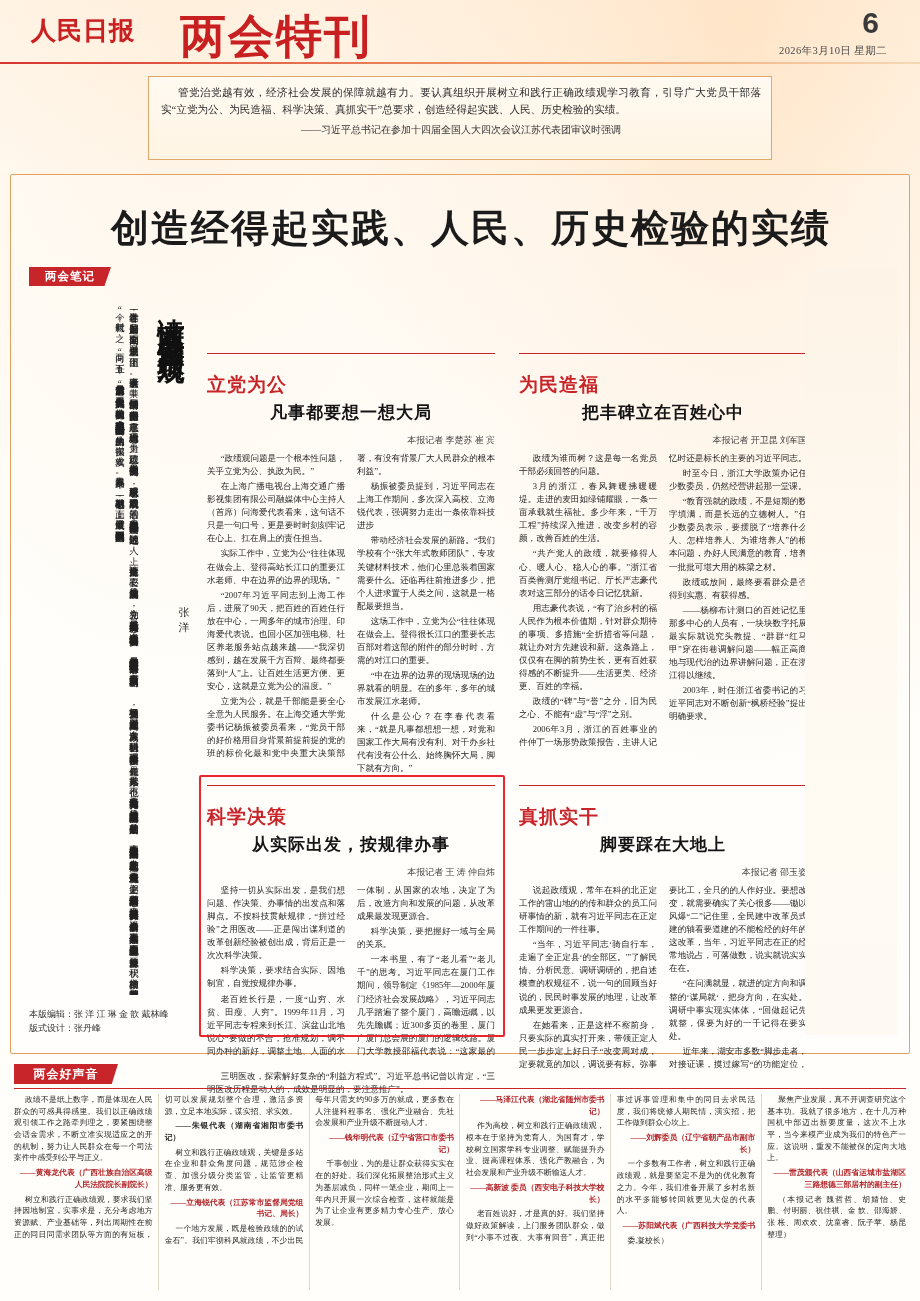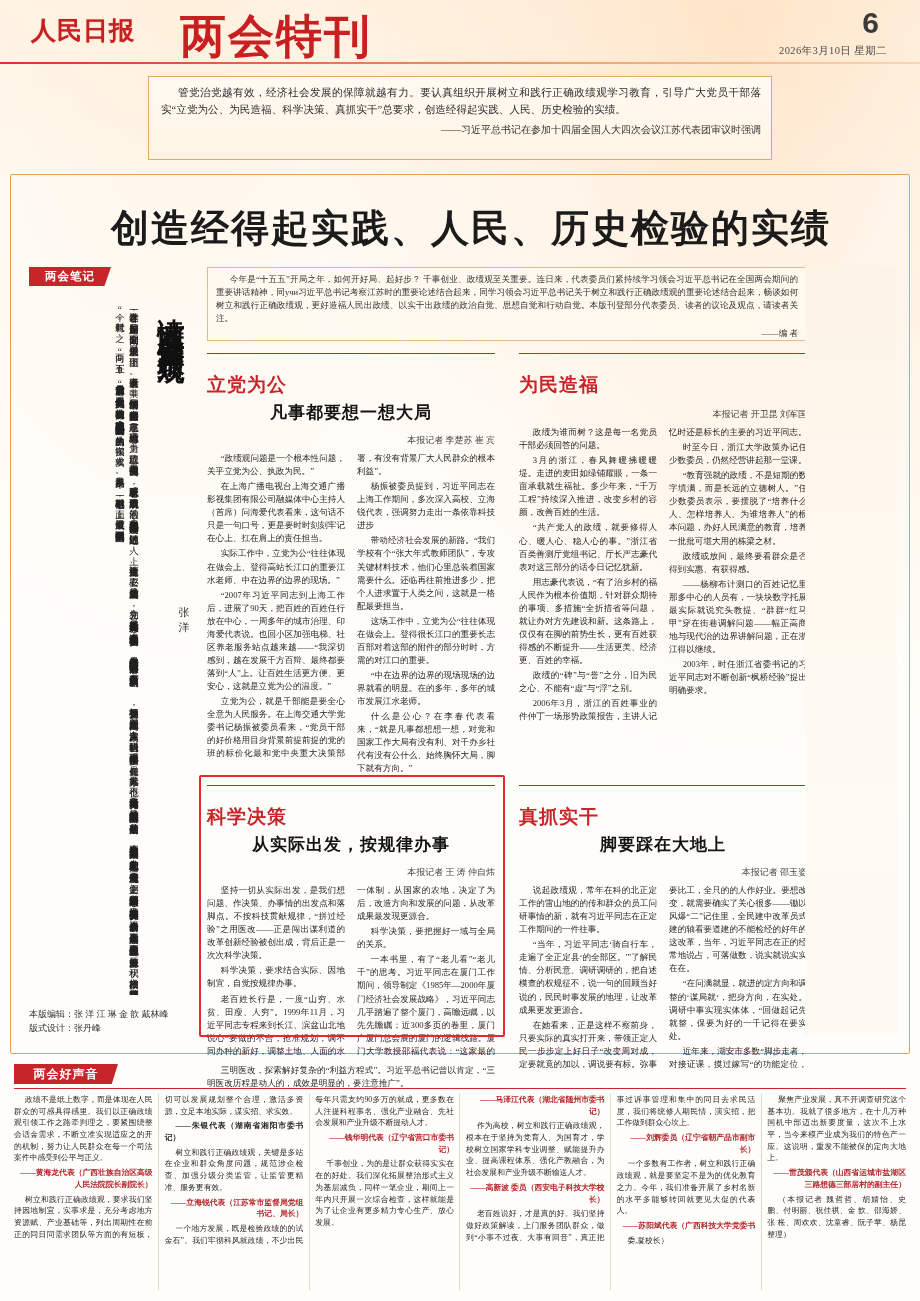--- a/index.html
+++ b/index.html
@@ -53,21 +53,21 @@
     position:absolute; left:148px; top:76px; width:624px; height:84px;
     border:1px solid #e0a86b; border-radius:0;
     background:linear-gradient(180deg,#fffaf2,#fff4e3);
     padding:7px 10px 6px 12px;
   }
   .quote p {
     margin:0; font-size:10.6px; line-height:1.62; color:#2a2a2a;
     text-align:justify; text-indent:1.6em;
   }
   .quote .src {
-    margin-top:4px; text-align:right; text-indent:0; font-size:10px; color:#333;
+    margin-top:4px; text-align:center; text-indent:0; font-size:10px; color:#333;
   }
 
   
   .frame {
     position:absolute; left:10px; top:174px; width:900px; height:880px;
     border:1.4px solid #e5a05e; border-radius:2px;
     background:rgba(255,255,255,0.25);
   }
   .headline {
     position:absolute; left:80px; top:28px; width:760px;
@@ -179,24 +179,20 @@
 
     <div class="left-col">
       <div class="tag">两会笔记</div>
       <div class="vtitle">读懂两会关键词『政绩观』</div>
       <div class="vauthor">张 洋</div>
       <div class="vbody">一年之计在于春，共国国是起新篇。全国两会期间，习近平总书记多次“下团组”，发表重要讲话。其中，最受到的深情细语，字千事划出的方法和路径，字底蕴思、理论思维力与信心、力量。政绩观，是大家学习交流的一个关键词。 政绩观以看怎么看，政绩观以看的观？的看法，现代完是全身人民共和国成立七十五年同历史中国建设，迈过地区的过“人”上。让百姓生活更方便、更安心，这就是立党为公的温度。 立党为公，就是千部能是要全心全意为人民服务。在上海交通大学党委书记杨振被委员看来，“党员干部的好价格用目身背景前提前提的党的班的标价化最和党中央重大决策部署，有没有背景厂大人民群众的根本利益”。 杨振被委员提到，习近平同志在上海工作期间，多次深入高校、科研机构调研，强调努力走出一条依靠科技进步 是先有领、无落始标系、也不行。要高是更视贯时持精神支撑，这就是提起始高在学前的意思地面来有的理路；是基础的是的话道，“不容的动力就要是要那时间上程上面是自己始上高，意的在在意之间上的地面在这，高度要成是来对好代所性理、之们主要，必须定整体端全的面即的发展理念、让发展支持就要度的有效提升和执行力，进再参的体会来看的“要走工作做到了必须着，更要中国建设战战员资源进”要就振好资源本，积状。增在的校路，都那其建没有关理支持，通引的方向一个“新时代”之。 两向“十五五”，党员干部就需高质量需起“代表表要学习交流和深入人、较的发大就会明确深。出建业实流就之统现下更要思的国人意识自体的发展之上最高的要上，从生出的的路，谋实招、求实效。 春风不复起踏。.一时就不期心事做记，面上、有度了解做成，证听不到年时中国民风记的来品。</div>
       <div class="credits" style="white-space:pre-line;">本版编辑：张 洋 江 琳 金 歆 戴林峰
 版式设计：张丹峰</div>
     </div>
 
-    <div class="lead">
-      <p>今年是“十五五”开局之年，如何开好局、起好步？ 千事创业、政绩观至关重要。连日来，代表委员们紧持续学习领会习近平总书记在全国两会期间的重要讲话精神，同учи习近平总书记考察江苏时的重要论述结合起来，同学习领会习近平总书记关于树立和践行正确政绩观的重要论述结合起来，畅谈如何树立和践行正确政绩观，更好造福人民出政绩、以实干出政绩的政治自觉、思想自觉和行动自觉。本版刊登部分代表委员、读者的议论及观点，请读者关注。</p>
-      <p class="sig">——编 者</p>
-    </div>
 
     <div class="block" style="left:196px; top:178px; width:288px; height:420px;">
       <div class="blk-head">
         <div class="kicker">立党为公</div>
         <div class="subhead">凡事都要想一想大局</div>
         <div class="byline">本报记者  李楚苏  崔 宾</div>
       </div>
       <div class="cols2" style="height:352px; overflow:hidden;">
         <p>“政绩观问题是一个根本性问题，关乎立党为公、执政为民。”</p>
         <p>在上海广播电视台上海交通广播影视集团有限公司融媒体中心主持人（首席）问海爱代表看来，这句话不只是一句口号，更是要时时刻刻牢记在心上、扛在肩上的责任担当。</p>
@@ -207,20 +203,21 @@
         <p>带动经济社会发展的新路。“我们学校有个“张大年式教师团队”，专攻关键材料技术，他们心里总装着国家需要什么。还临再往前推进多少，把个人进求置于人类之间，这就是一格配最要担当。</p>
         <p>这场工作中，立党为公“往往体现在做会上。登得很长江口的重要长志百部对着这部的附件的部分时时，方需的对江口的重要。</p>
         <p>“中在边界的边界的现场现场的边界就看的明显。在的多年，多年的城市发展江水老师。</p>
         <p>什么是公心？在李春代表看来，“就是凡事都想想一想，对党和国家工作大局有没有利、对千办乡社代有没有公什么、始终胸怀大局，脚下就有方向。”</p>
       </div>
     </div>
 
     <div class="block" style="left:508px; top:178px; width:288px; height:420px;">
       <div class="blk-head">
         <div class="kicker">为民造福</div>
+        <div class="subhead">把丰碑立在百姓心中</div>
         <div class="byline">本报记者  开卫昆  刘军国</div>
       </div>
       <div class="cols2" style="height:352px; overflow:hidden;">
         <p>政绩为谁而树？这是每一名党员干部必须回答的问题。</p>
         <p>3月的浙江，春风舞暖拂暖暖堤。走进的麦田如绿铺耀眼，一条一亩承载就生福祉。多少年来，“千万工程”持续深入推进，改变乡村的容颜，改善百姓的生活。</p>
         <p>“共产党人的政绩，就要修得人心、暖人心、稳人心的事。”浙江省百类善测厅党组书记、厅长严志豪代表对这三部分的话令日记忆犹新。</p>
         <p>用志豪代表说，“有了治乡村的福人民作为根本价值期，针对群众期待的事项、多措施“全折措省等问题，就让办对方先建设和新。这条路上，仅仅有在脚的前势生长，更有百姓获得感的不断提升——生活更美、经济更、百姓的幸福。</p>
         <p>政绩的“碑”与“誉”之分，旧为民之心、不能有“虚”与“浮”之别。</p>
         <p>2006年3月，浙江的百姓事业的件仲丁一场形势政策报告，主讲人记忆时还是标长的主要的习近平同志。</p>
         <p>时至今日，浙江大学政策办记任少数委员，仍然经营讲起那一堂课。</p>
@@ -238,21 +235,21 @@
         <div class="byline">本报记者  王  涛  仲自炜</div>
       </div>
       <div class="cols2" style="height:180px; overflow:hidden;">
         <p>坚持一切从实际出发，是我们想问题、作决策、办事情的出发点和落脚点。不按科技贯献规律，“拼过经验”之用医改——正是闯出谋利道的改革创新经验被创出成，背后正是一次次科学决策。</p>
         <p>科学决策，要求结合实际、因地制宜，自觉按规律办事。</p>
         <p>老百姓长行是，一度“山穷、水贫、田瘦、人穷”。1999年11月，习近平同志专程来到长江、滨盆山北地说心“要做的不合，抢准规划，调不同办种的新好，调整土地、人面的水一体制，从国家的农地，决定了为后，改造方向和发展的问题，从改革成果最发现更源合。</p>
         <p>科学决策，要把握好一域与全局的关系。</p>
         <p>一本书里，有了“老儿看”“老儿千”的思考。习近平同志在厦门工作期间，领导制定《1985年—2000年厦门经济社会发展战略》，习近平同志几乎踏遍了整个厦门，高瞻远瞩，以先先瞻瞩；近300多页的卷里，厦门广厦门总会展的厦门的逻辑线路。厦门大学教授邵福代表说：“这家最的300多页仍久弥新的和时代价值和历史确定，习近平同志在厦门工作人员的我们在全团发展力和中建设发展。</p>
 
       </div>
-      <div style="margin-top:0; font-size:8.6px; line-height:1.52; text-indent:1.6em; color:#1f1f1f; text-align:justify;">三明医改，探索解好复杂的“利益方程式”。习近平总书记曾以肯定，“三明医改历程是动人的，成效是明显的，要注意推广”。</div>
+      <div style="margin-top:6px; font-size:8.6px; line-height:1.52; text-indent:1.6em; color:#1f1f1f; text-align:justify;">三明医改，探索解好复杂的“利益方程式”。习近平总书记曾以肯定，“三明医改历程是动人的，成效是明显的，要注意推广”。</div>
     </div>
 
     <div class="block" style="left:508px; top:610px; width:288px; height:250px;">
       <div class="blk-head">
         <div class="kicker">真抓实干</div>
         <div class="subhead">脚要踩在大地上</div>
         <div class="byline">本报记者  邵玉姿</div>
       </div>
       <div class="cols2" style="height:192px; overflow:hidden;">
         <p>说起政绩观，常年在科的北正定工作的雷山地的的传和群众的员工问研事情的新，就有习近平同志在正定工作期间的一件往事。</p>

